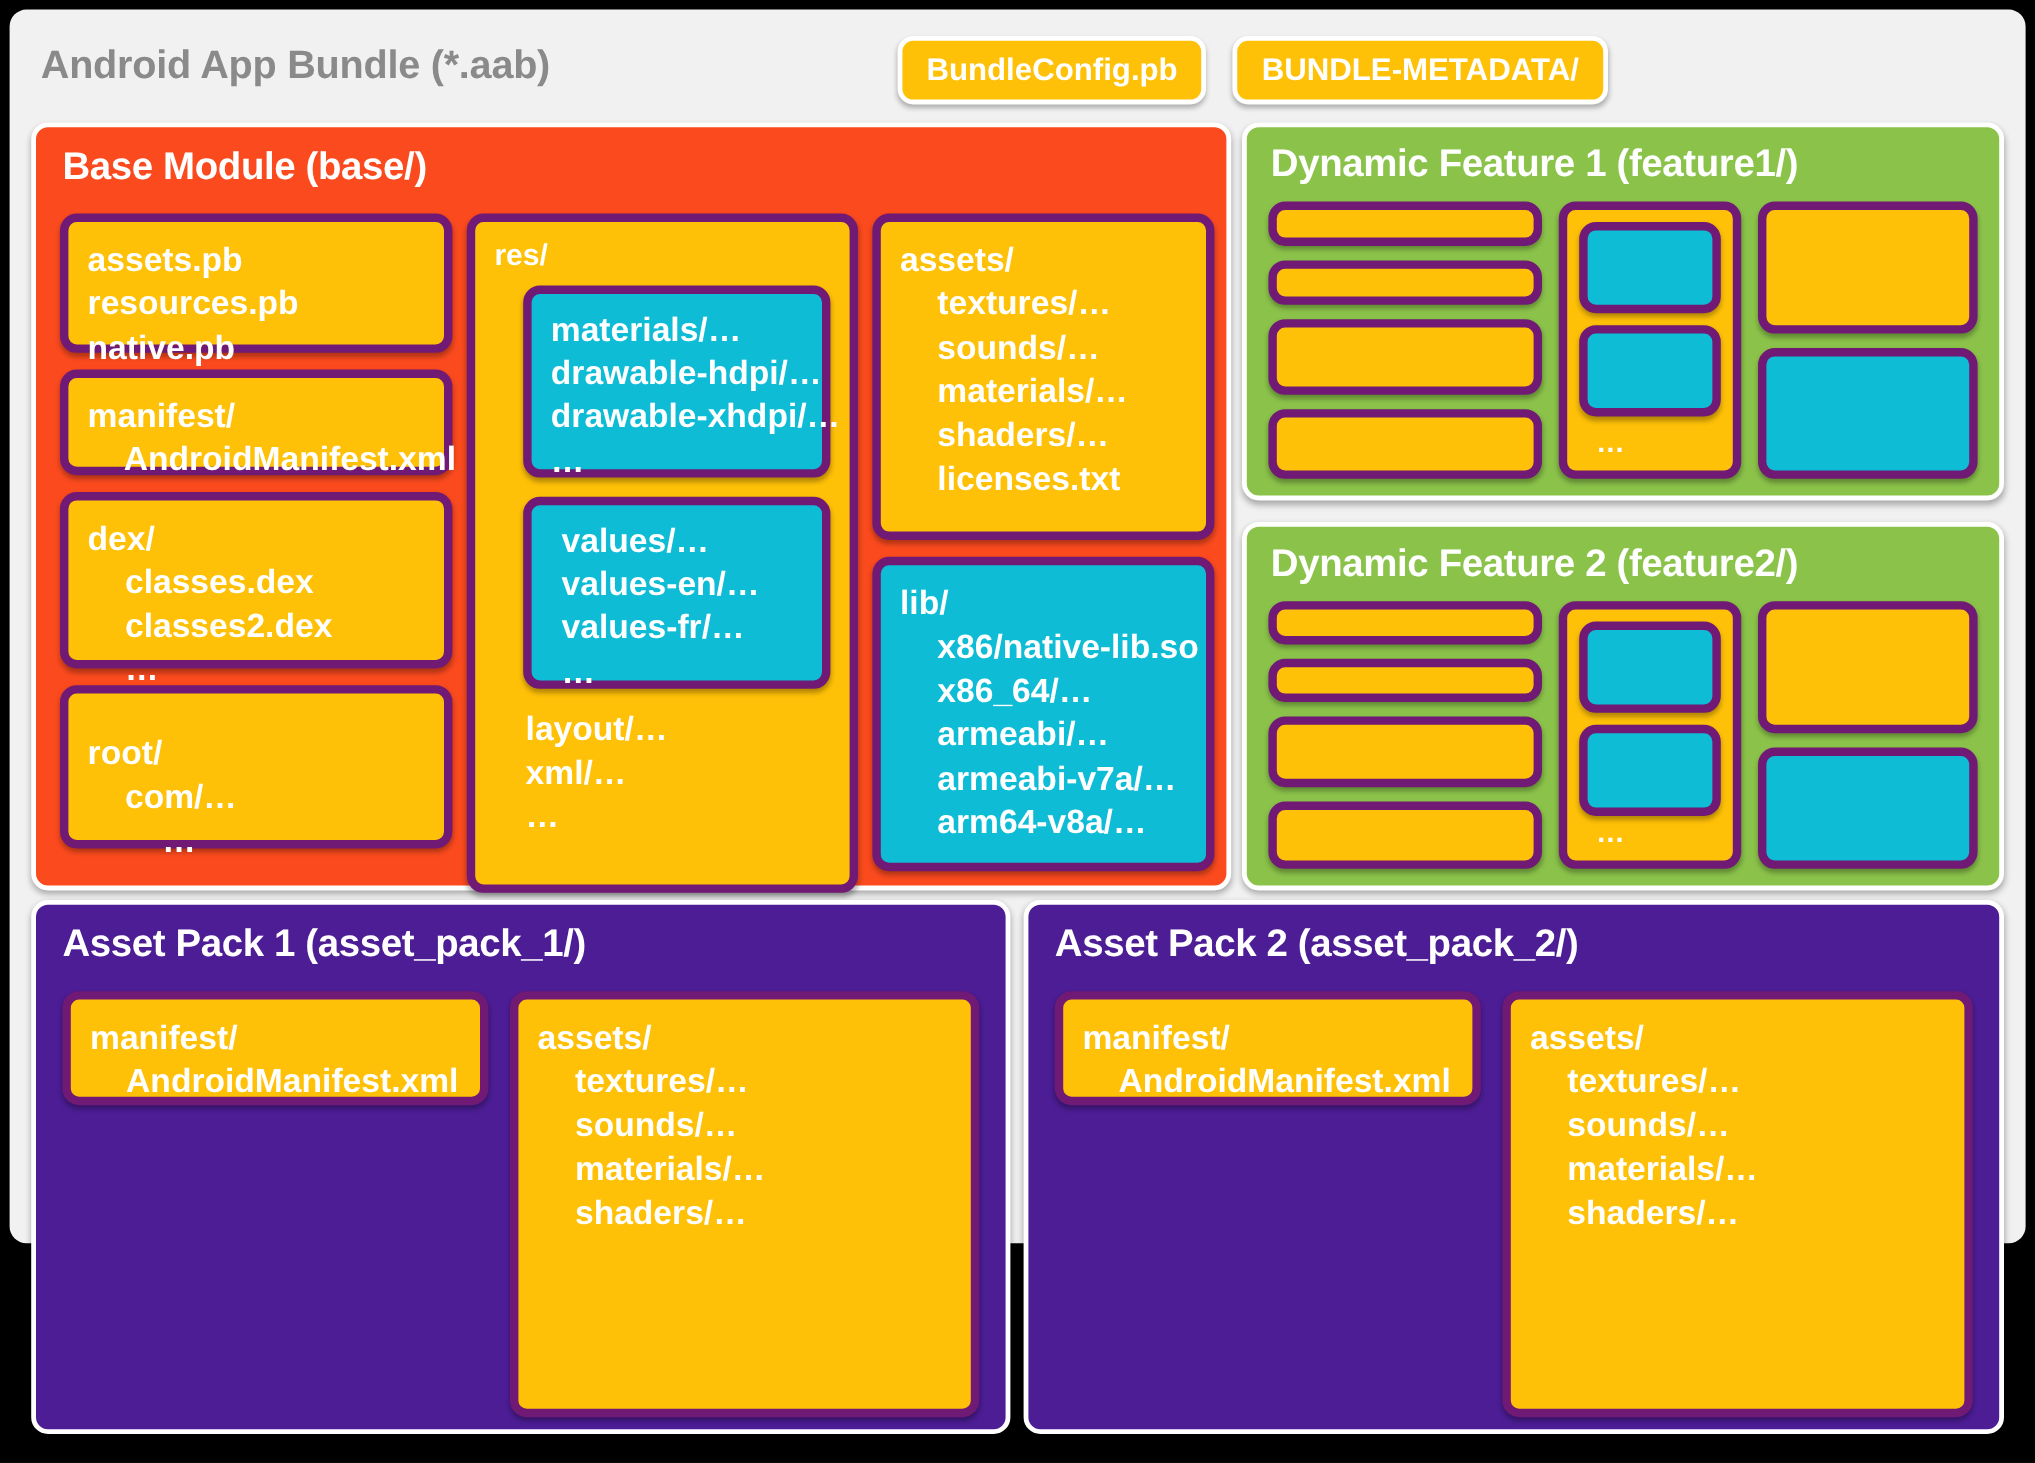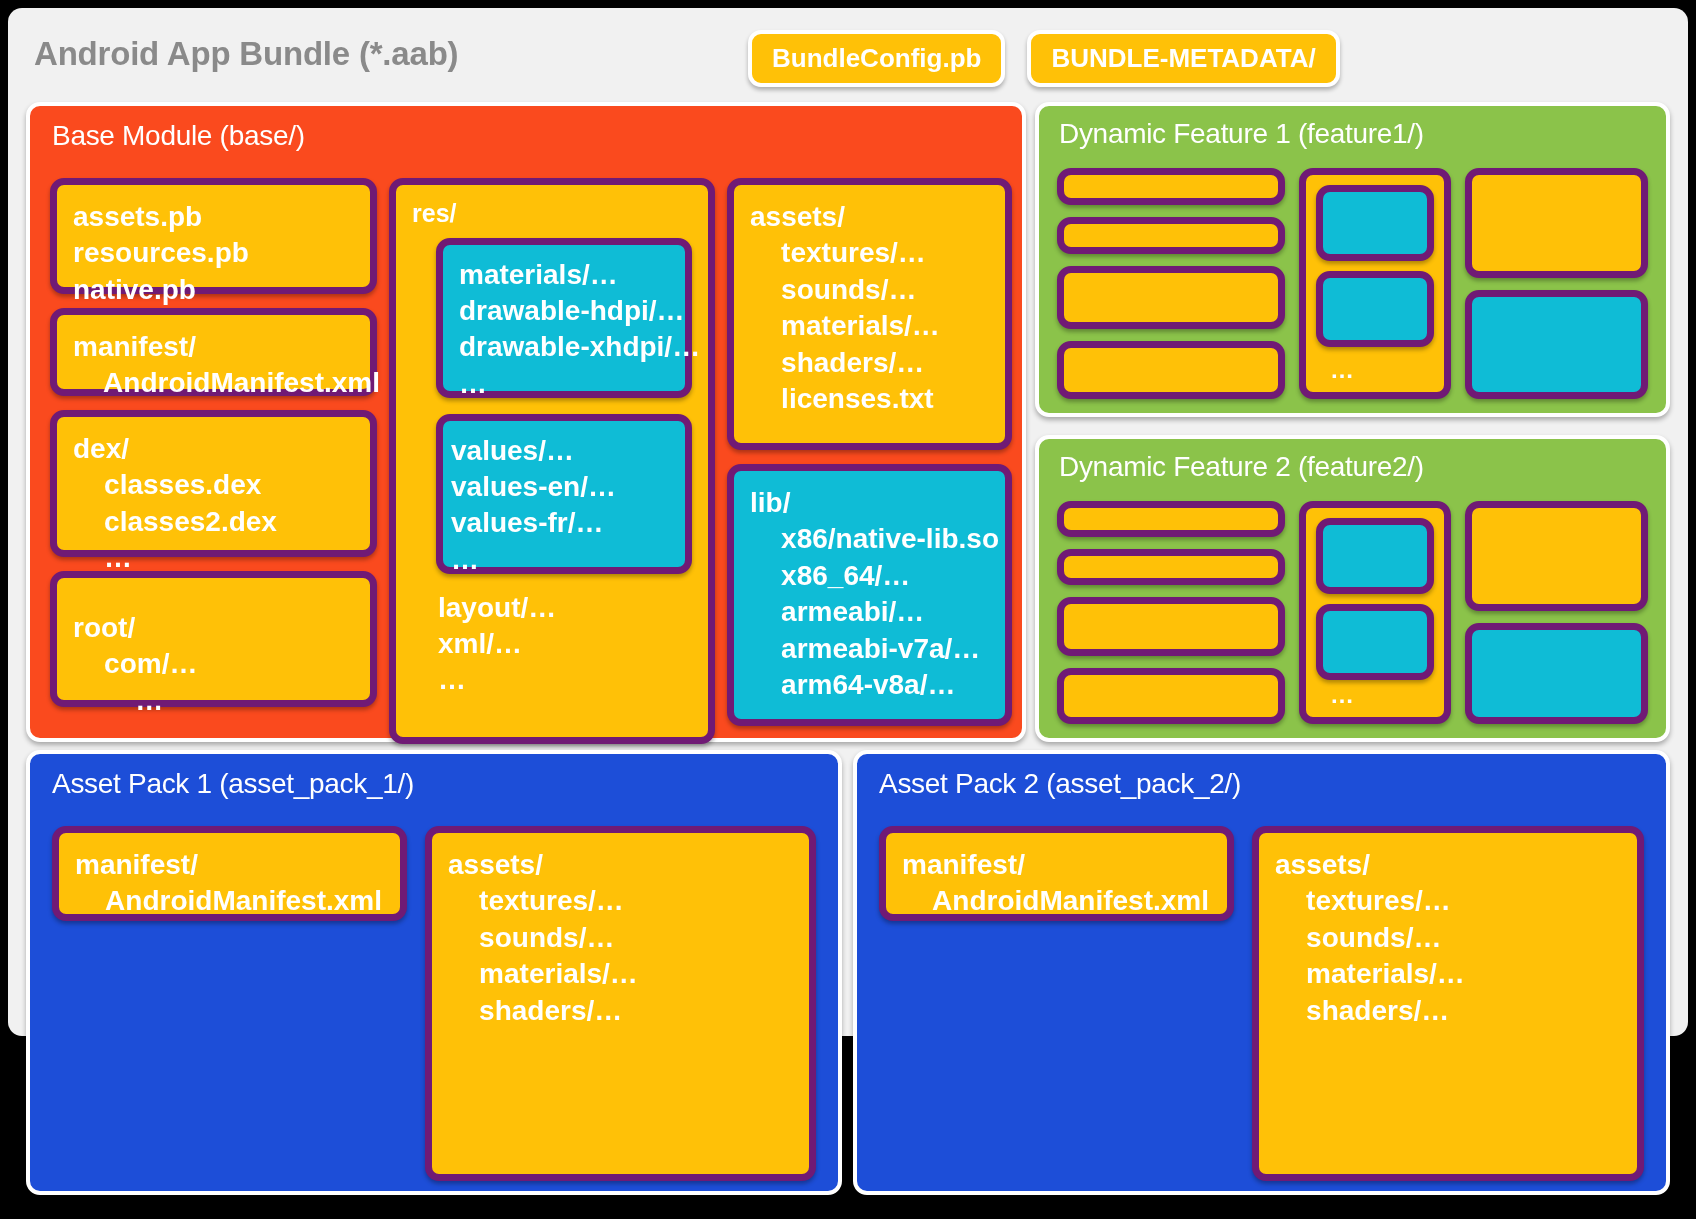--- a/index.html
+++ b/index.html
@@ -80,22 +80,22 @@
   .card-text {
     color: #ffffff;
     font-weight: bold;
     font-size: 28px;
     line-height: 1.30;
     white-space: pre;
   }
 
   .panel-title {
     color: #ffffff;
-    font-size: 28px;
-    font-weight: normal;
+    font-size: 32px;
+    font-weight: bold;
     white-space: nowrap;
     letter-spacing: -0.3px;
   }
 
   
   .base-module {
     position: absolute;
     left: 18px;
     top: 94px;
     width: 1000px;
@@ -121,21 +121,21 @@
   
   .c-pb        { height: 116px; padding: 14px 16px; }
   .c-manifest  { height: 88px;  padding: 14px 16px; }
   .c-dex       { height: 147px; padding: 14px 16px; }
   .c-root      { height: 136px; padding: 32px 16px; }
 
   
   .c-res { height: 566px; padding: 12px 16px; }
   .c-res .label { margin-bottom: 8px; }
   .res-inner-1 { height: 160px; padding: 12px 16px; margin: 0 0 16px 24px; width: calc(100% - 24px); box-sizing: border-box; }
-  .res-inner-2 { height: 160px; padding: 12px 8px; margin: 0 0 16px 24px; width: calc(100% - 24px); box-sizing: border-box; }
+  .res-inner-2 { height: 160px; padding: 12px 25px; margin: 0 0 16px 24px; width: calc(100% - 24px); box-sizing: border-box; }
   .res-tail { margin-left: 26px; }
 
   
   .c-assets { height: 272px; padding: 14px 16px; }
   .c-lib    { height: 262px; padding: 14px 16px; }
 
   .label {
     color: #ffffff;
     font-weight: bold;
     font-size: 25px;
@@ -189,21 +189,21 @@
     line-height: 1;
   }
   .fright-a { height: 110px; }
   .fright-b { flex: 1; }
 
   
   .asset-pack {
     position: absolute;
     top: 742px;
     height: 445px;
-    background: #1d4ed8;
+    background: #4c1d95;
     border: 4px solid #ffffff;
     border-radius: 14px;
     box-sizing: border-box;
     box-shadow: 0 3px 5px rgba(0,0,0,0.3);
   }
   #assetpack1 { left: 18px;  width: 816px; }
   #assetpack2 { left: 845px; width: 817px; }
   .asset-pack > .panel-title {
     position: absolute;
     left: 22px;

